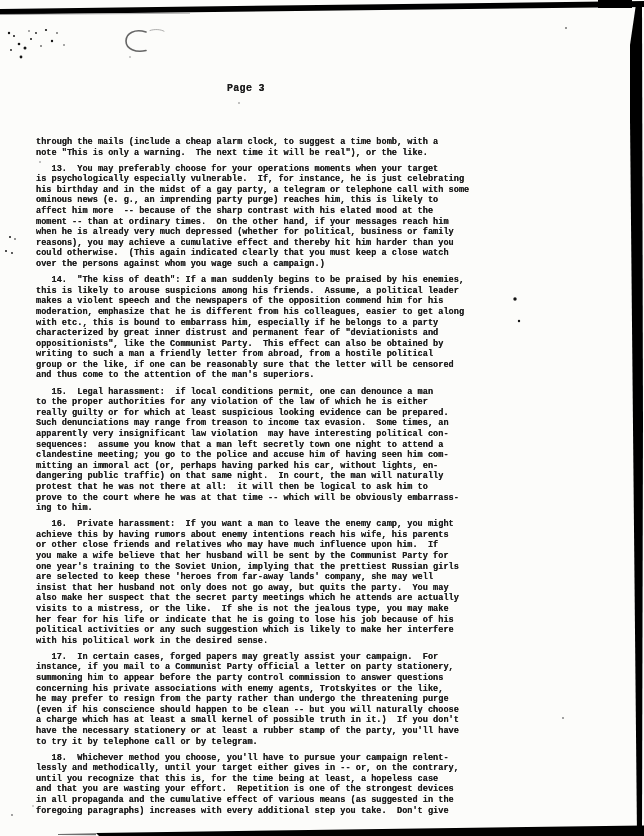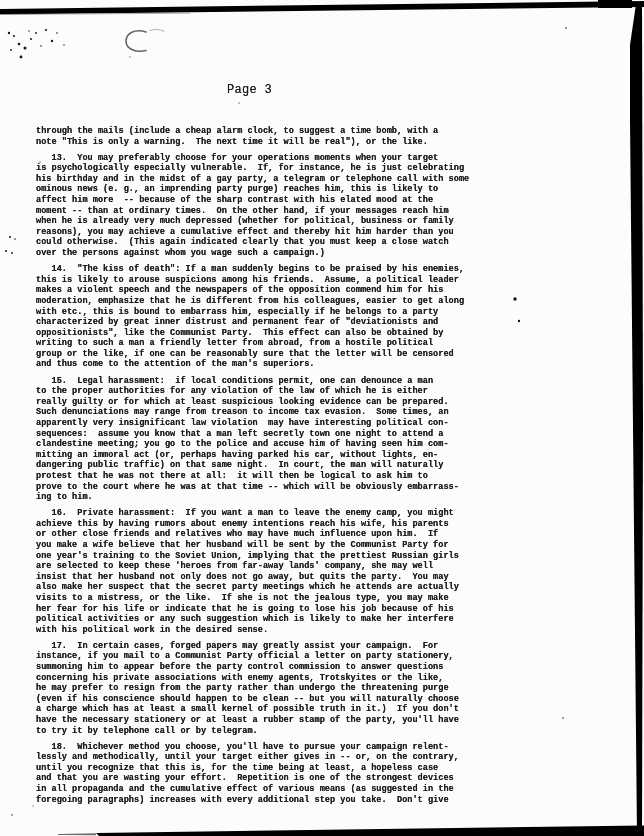--- a/index.html
+++ b/index.html
@@ -9,26 +9,26 @@
     background:var(--paper,#fcfcfa);
     font-family:"Liberation Mono","DejaVu Sans Mono",monospace;
     overflow:hidden;
   }
   .artifacts{
     position:absolute;left:0;top:0;width:644px;height:836px;
     z-index:3;pointer-events:none;
   }
   .page-label{
     position:absolute;top:83px;left:227px;z-index:2;
-    font-size:12px;font-weight:400;letter-spacing:.3px;
+    font-size:10px;font-weight:700;letter-spacing:.3px;
     color:var(--ink,#1c1c1c);
     text-shadow:0 0 .4px rgba(25,25,25,.85);
   }
   .body-text{
-    position:absolute;top:126px;left:36px;width:575px;z-index:1;
+    position:absolute;top:137px;left:36px;width:575px;z-index:1;
     color:var(--ink,#1c1c1c);
     font-size:8.6px;line-height:10.6px;font-weight:700;
     white-space:pre;
     text-shadow:0 0 .45px rgba(25,25,25,.8);
   }
   .paragraph{margin:0 0 5.5px 0;}
   .line{height:10.6px;}
 </style>
 </head>
 <body>

